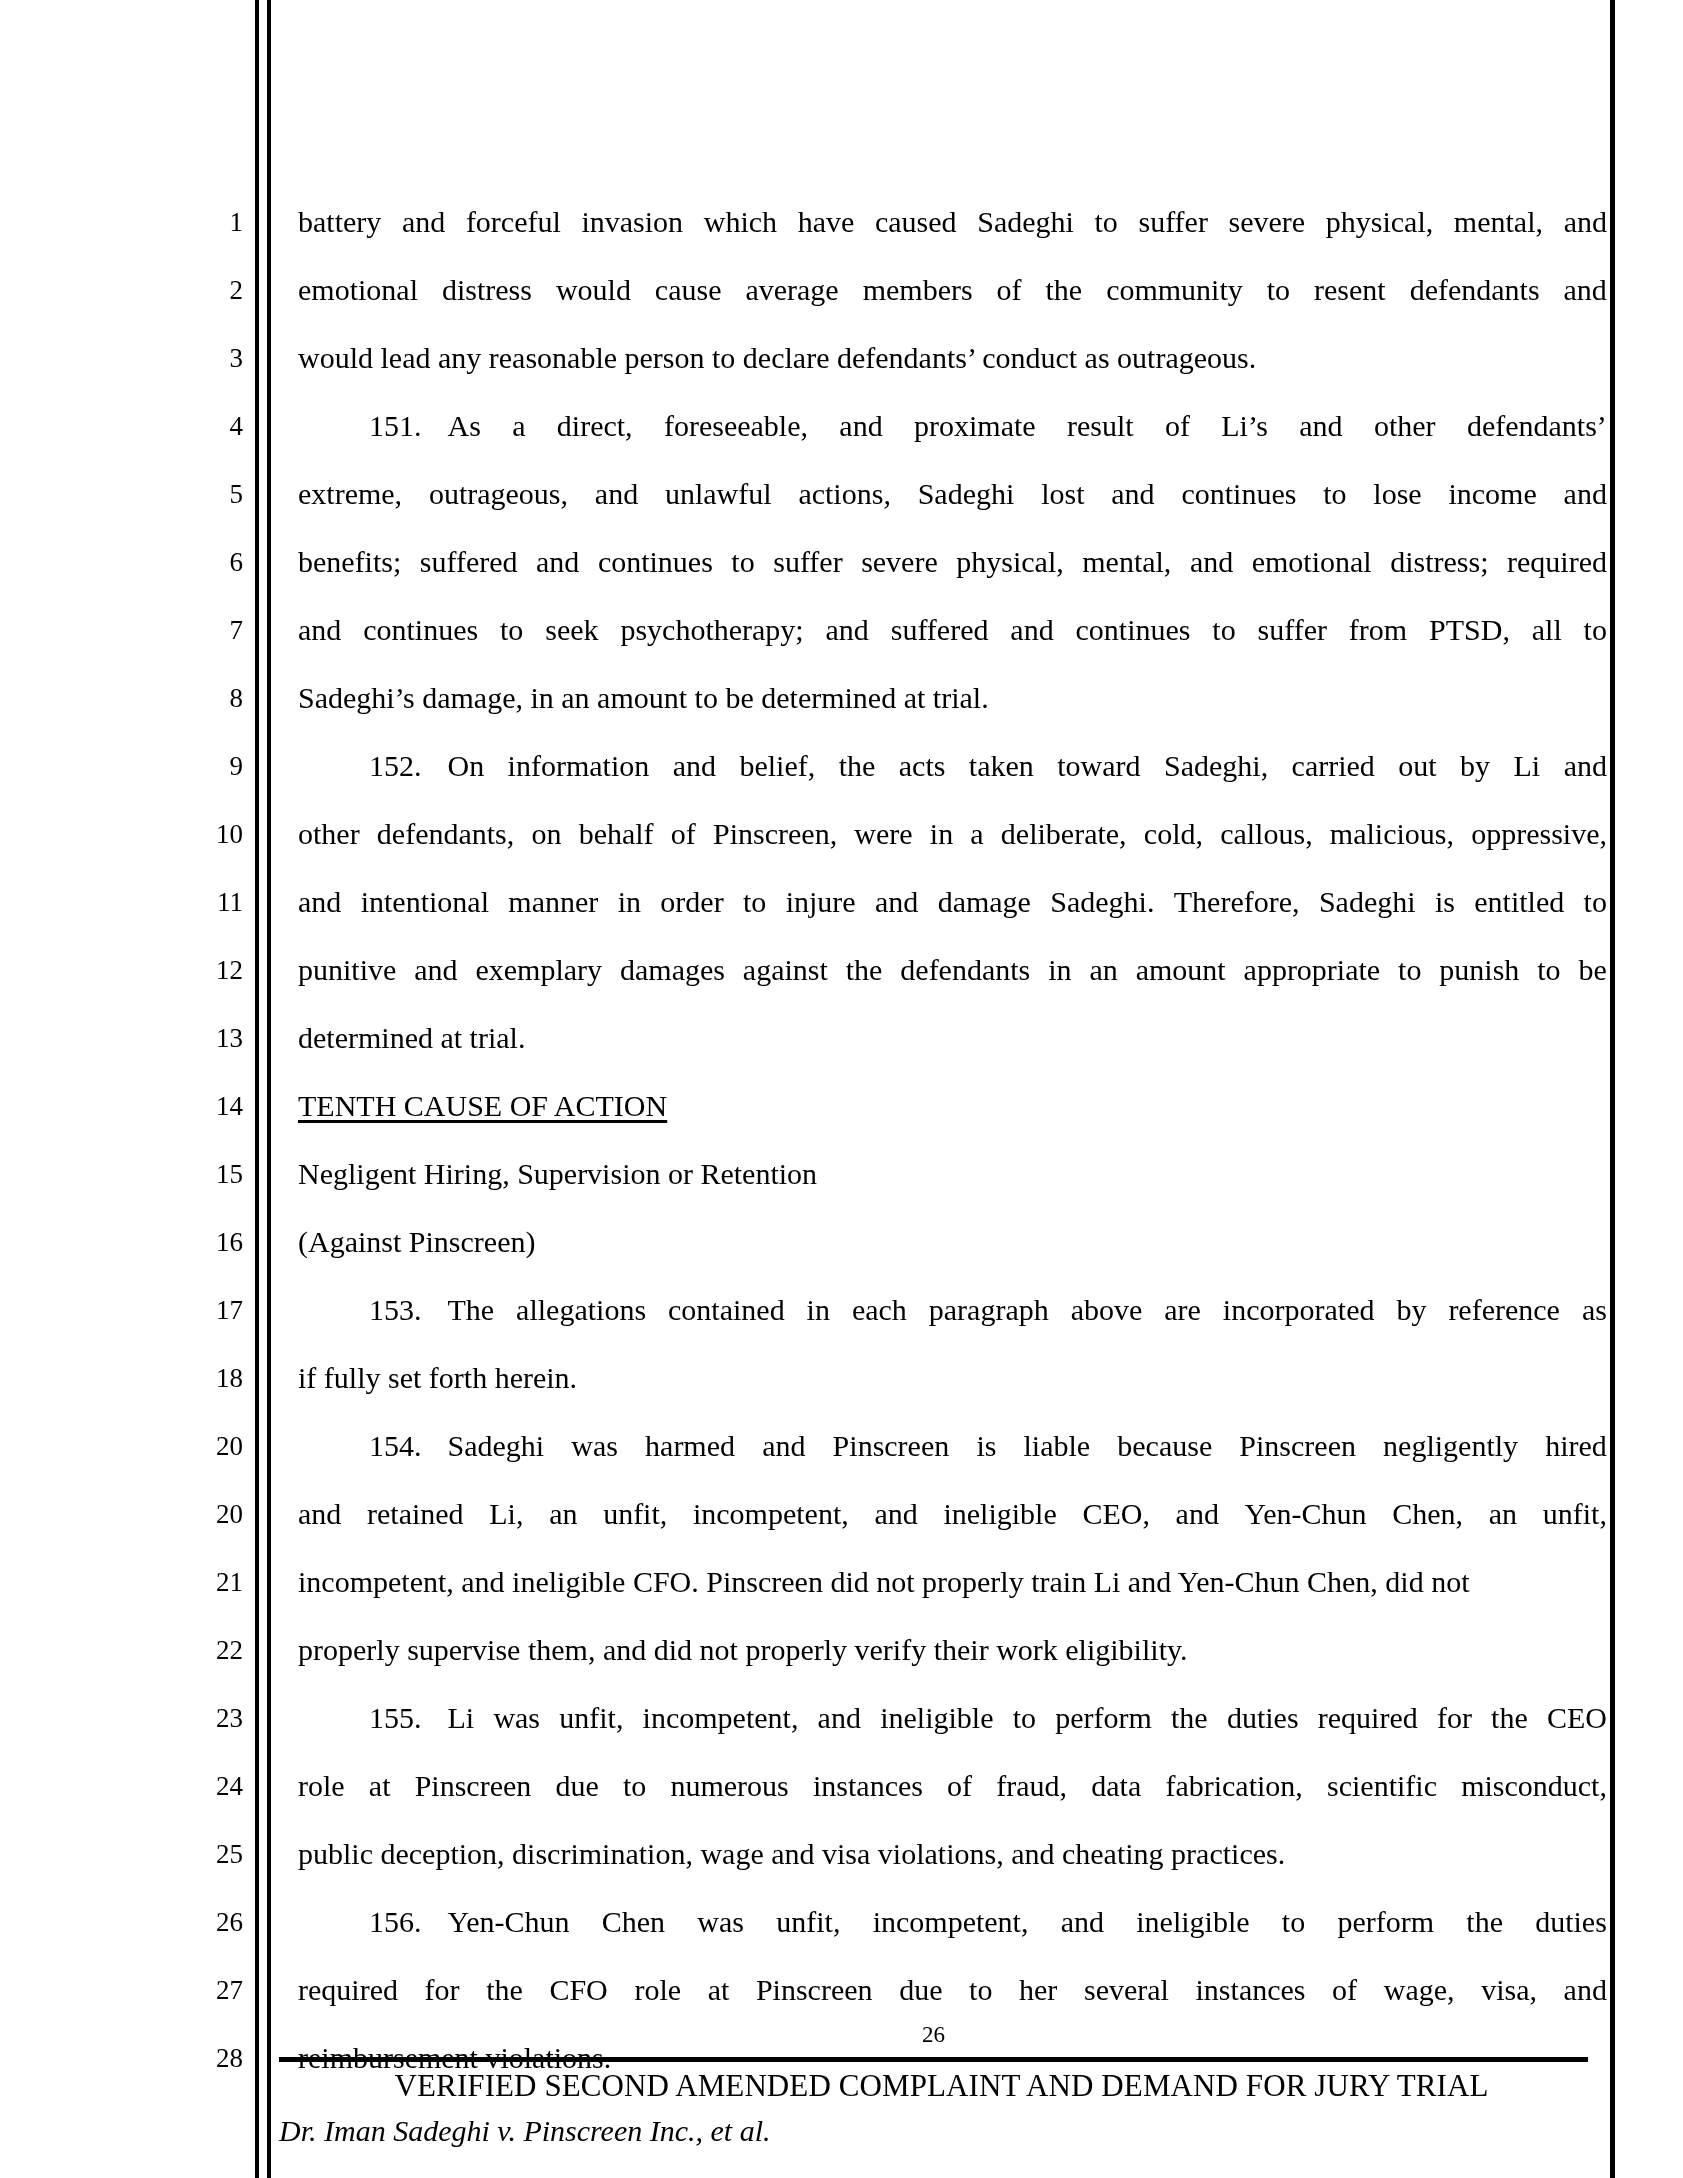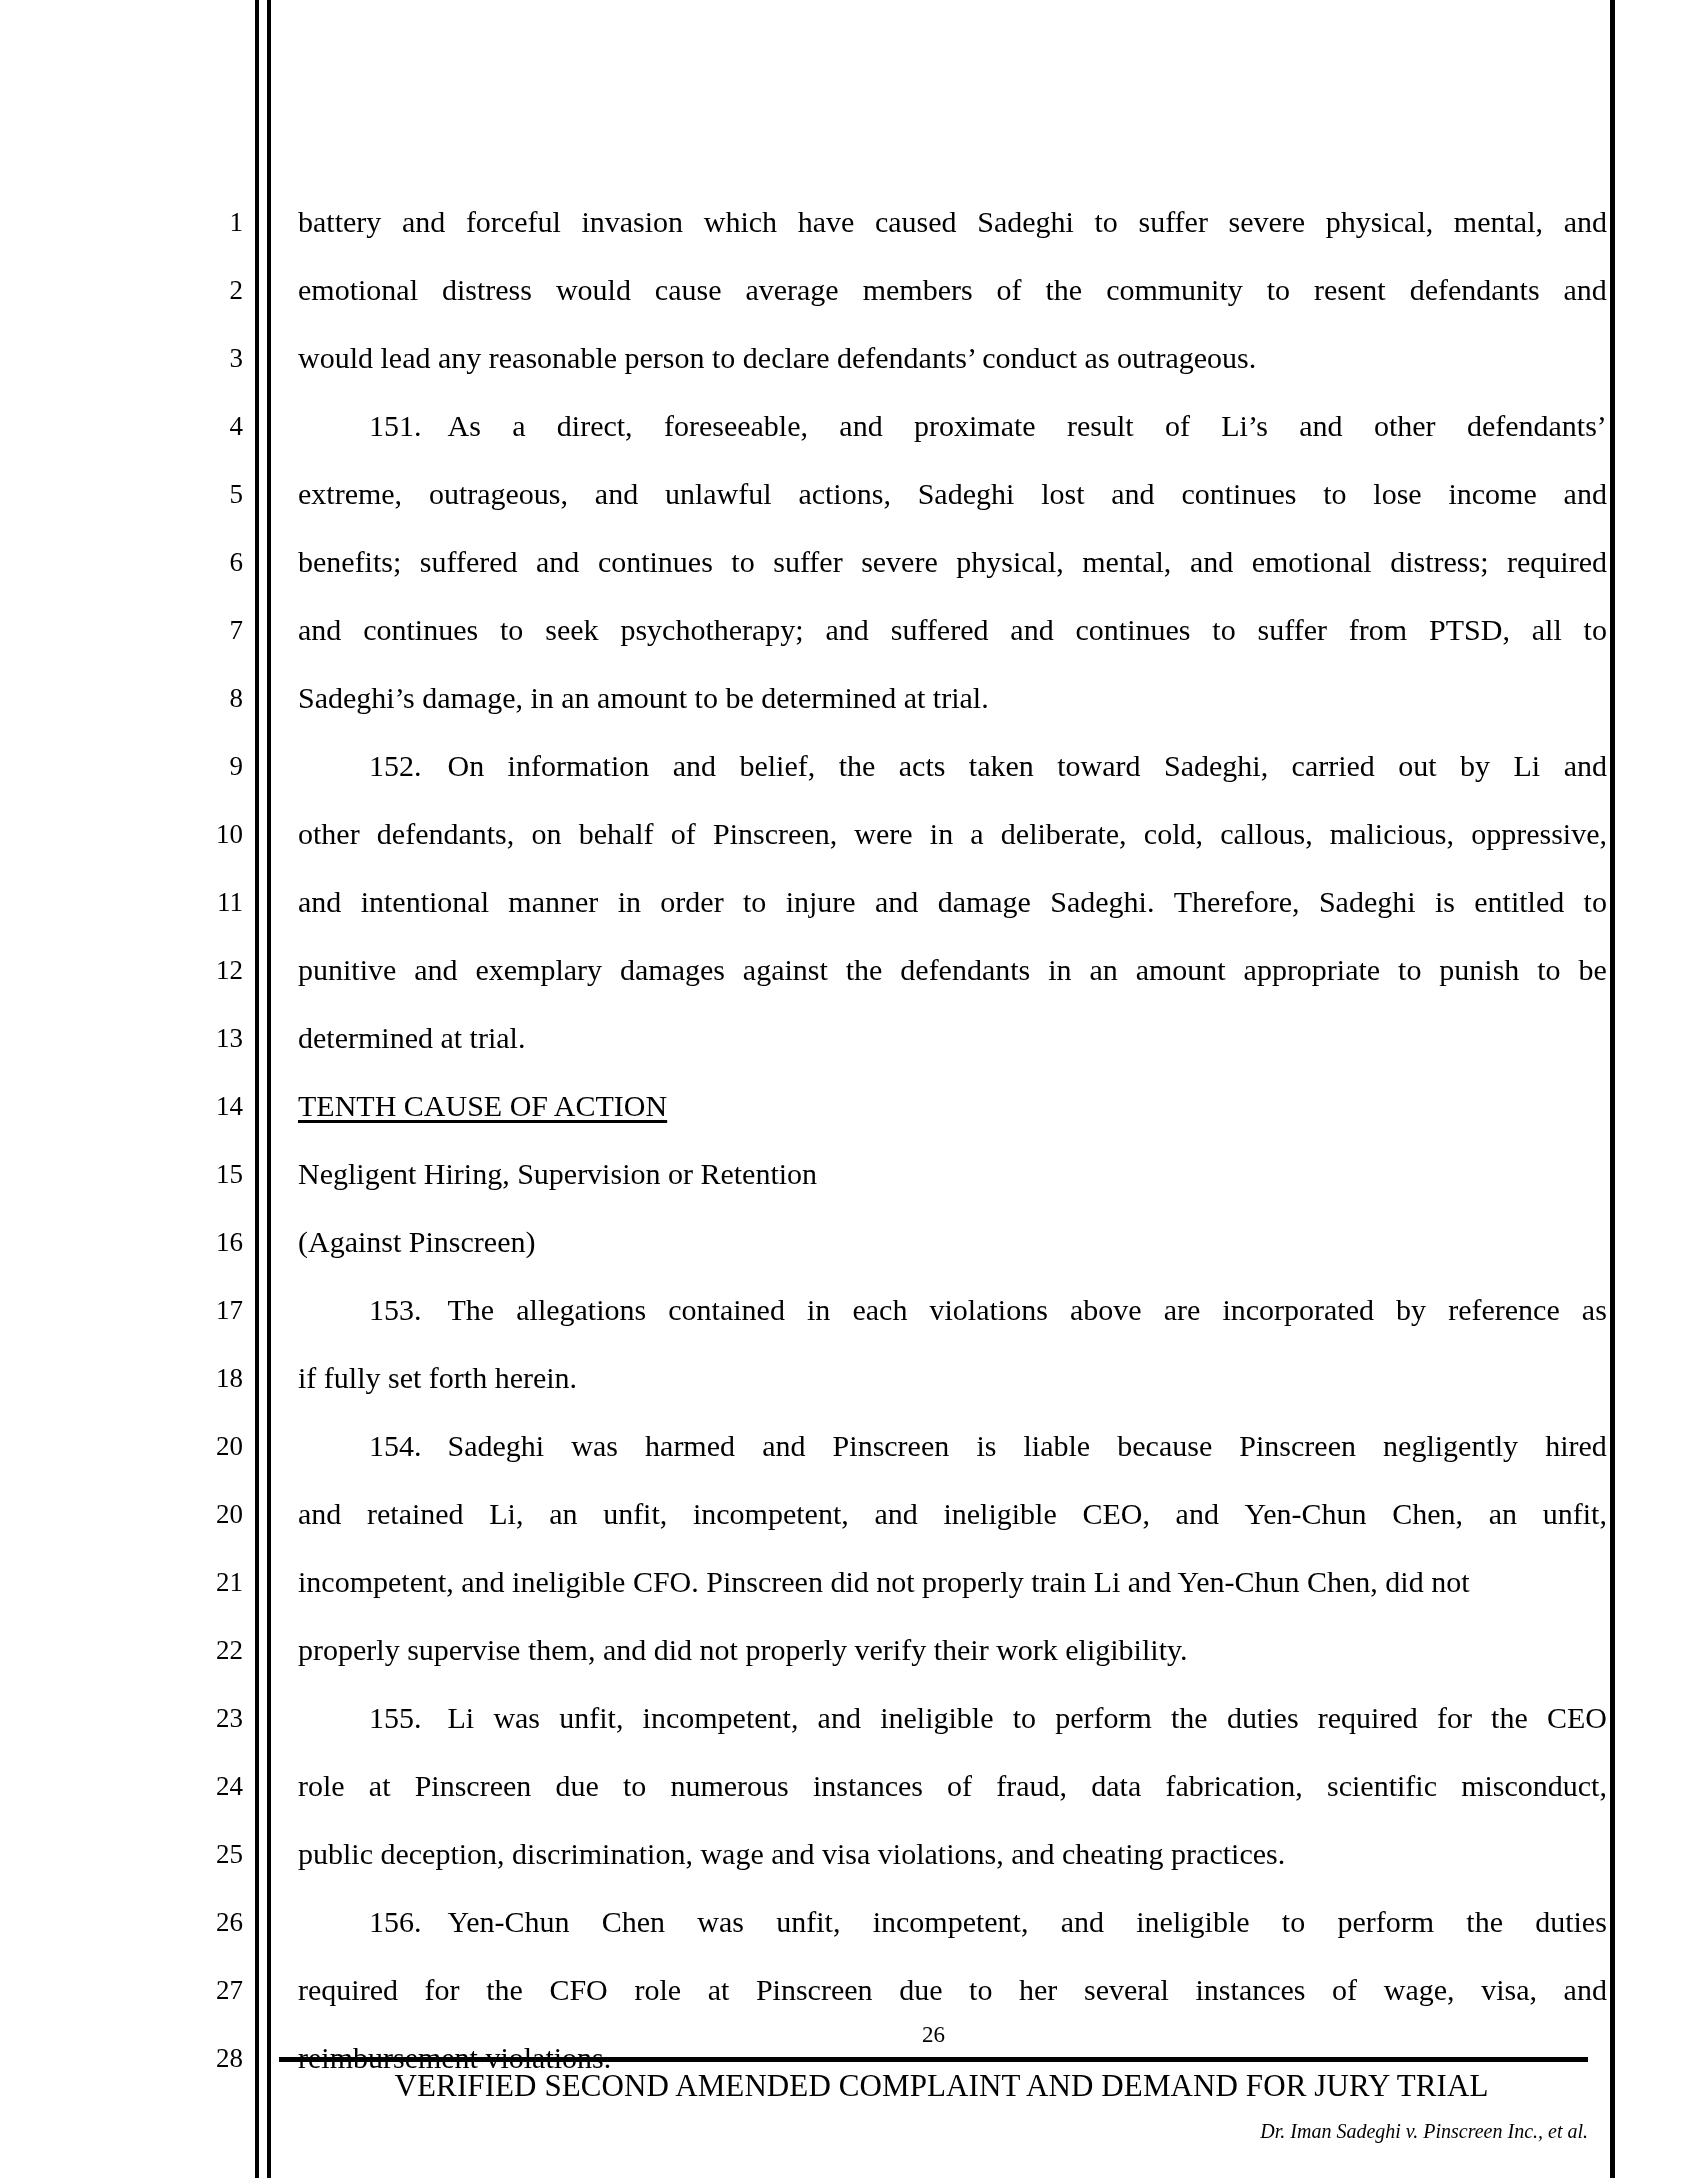--- a/index.html
+++ b/index.html
@@ -132,22 +132,22 @@
     text-align: center;
     font-size: 31px;
     line-height: 42px;
     letter-spacing: 0.1px;
   }
   .footer-sub {
     position: absolute;
     left: 279px;
     top: 2111px;
     width: 1309px;
-    text-align: right;
-    font-size: 20px;
+    text-align: left;
+    font-size: 30px;
     line-height: 40px;
     font-style: italic;
   }
 </style>
 </head>
 <body>
 
 <div class="page">
 
   <div class="rule-left-outer"></div>
@@ -349,21 +349,21 @@
       <div class="ln"><span>determined at trial.</span></div>
       <div class="ln center"><span class="u">TENTH CAUSE OF ACTION</span></div>
       <div class="ln center"><span>Negligent Hiring, Supervision or Retention</span></div>
       <div class="ln center"><span>(Against Pinscreen)</span></div>
       <div class="ln just">
         <span><span class="indent"></span><span>153.</span><span class="numgap"></span><span>The</span></span>
         <span>allegations</span>
         <span>contained</span>
         <span>in</span>
         <span>each</span>
-        <span>violations</span>
+        <span>paragraph</span>
         <span>above</span>
         <span>are</span>
         <span>incorporated</span>
         <span>by</span>
         <span>reference</span>
         <span>as</span>
       </div>
       <div class="ln"><span>if fully set forth herein.</span></div>
       <div class="ln just">
         <span><span class="indent"></span><span>154.</span><span class="numgap"></span><span>Sadeghi</span></span>

